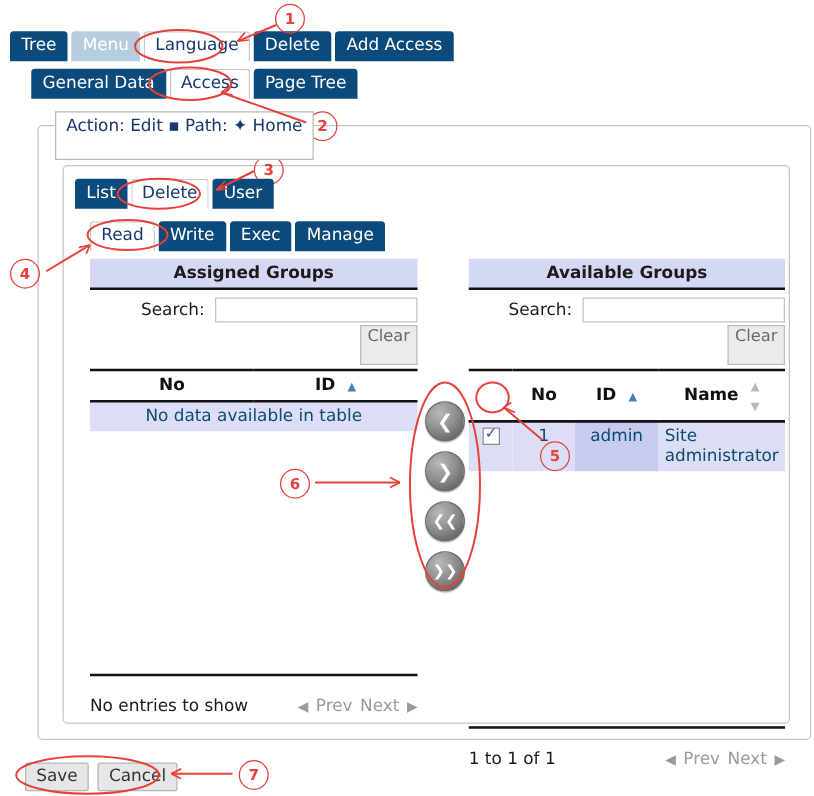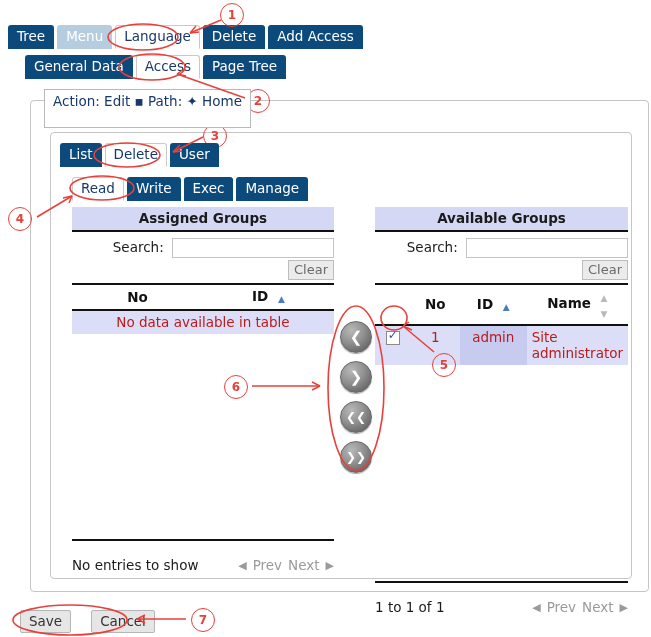--- a/index.html
+++ b/index.html
@@ -88,42 +88,42 @@
     padding:1px 3px;
     vertical-align:middle;
   }
   .dt-clearrow{text-align:right;padding:2px 0 3px 0;}
   .clearbtn{
     background:#ebebeb;
     border:1px solid #bdbdbd;
     color:#6a6a6a;
     font-size:13px;
     font-family:"DejaVu Sans","Liberation Sans",sans-serif;
-    padding:1px 5px 2px 5px;
+    padding:1px 5px 14px 5px;
     cursor:pointer;
   }
   table.dt{
     width:100%;
     border-collapse:collapse;
     font-size:13.5px;
   }
   table.dt th{
     border-top:2px solid #111111;
     border-bottom:2px solid #111111;
     font-weight:bold;
     color:#111111;
     padding:3px 4px 4px 4px;
     background:#ffffff;
     text-align:center;
     white-space:nowrap;
   }
   table.dt th.sorted{background:#ffffff;}
   table.dt td{
     padding:3px 5px 4px 5px;
-    color:#b91c1c;
+    color:#0c4a6e;
     vertical-align:top;
   }
   tr.datarow td{background:#dcdef7;}
   tr.datarow td.sortedcol{background:#c7cbf0;}
   td.nodata{
     background:#dcdef7;
     text-align:center;
     color:#1b1b1b;
   }
   .sortasc{color:#4a7ebb;font-size:9px;line-height:9px;}
@@ -173,21 +173,21 @@
     display:flex;align-items:center;justify-content:center;
     font-size:15px;
     line-height:1;
     margin-bottom:8px;
     cursor:pointer;
     box-shadow:0 1px 1px rgba(0,0,0,.35);
     font-family:"DejaVu Sans","Liberation Sans",sans-serif;
   }
 
   
-  .btnbar{position:absolute;display:flex;gap:20px;}
+  .btnbar{position:absolute;display:flex;gap:7px;}
   .gbtn{
     background:#e6e6e6;
     border:1px solid #b5b5b5;
     color:#333333;
     font-size:13.5px;
     font-family:"DejaVu Sans","Liberation Sans",sans-serif;
     padding:2px 8px 3px 8px;
     border-radius:2px;
     cursor:pointer;
   }

